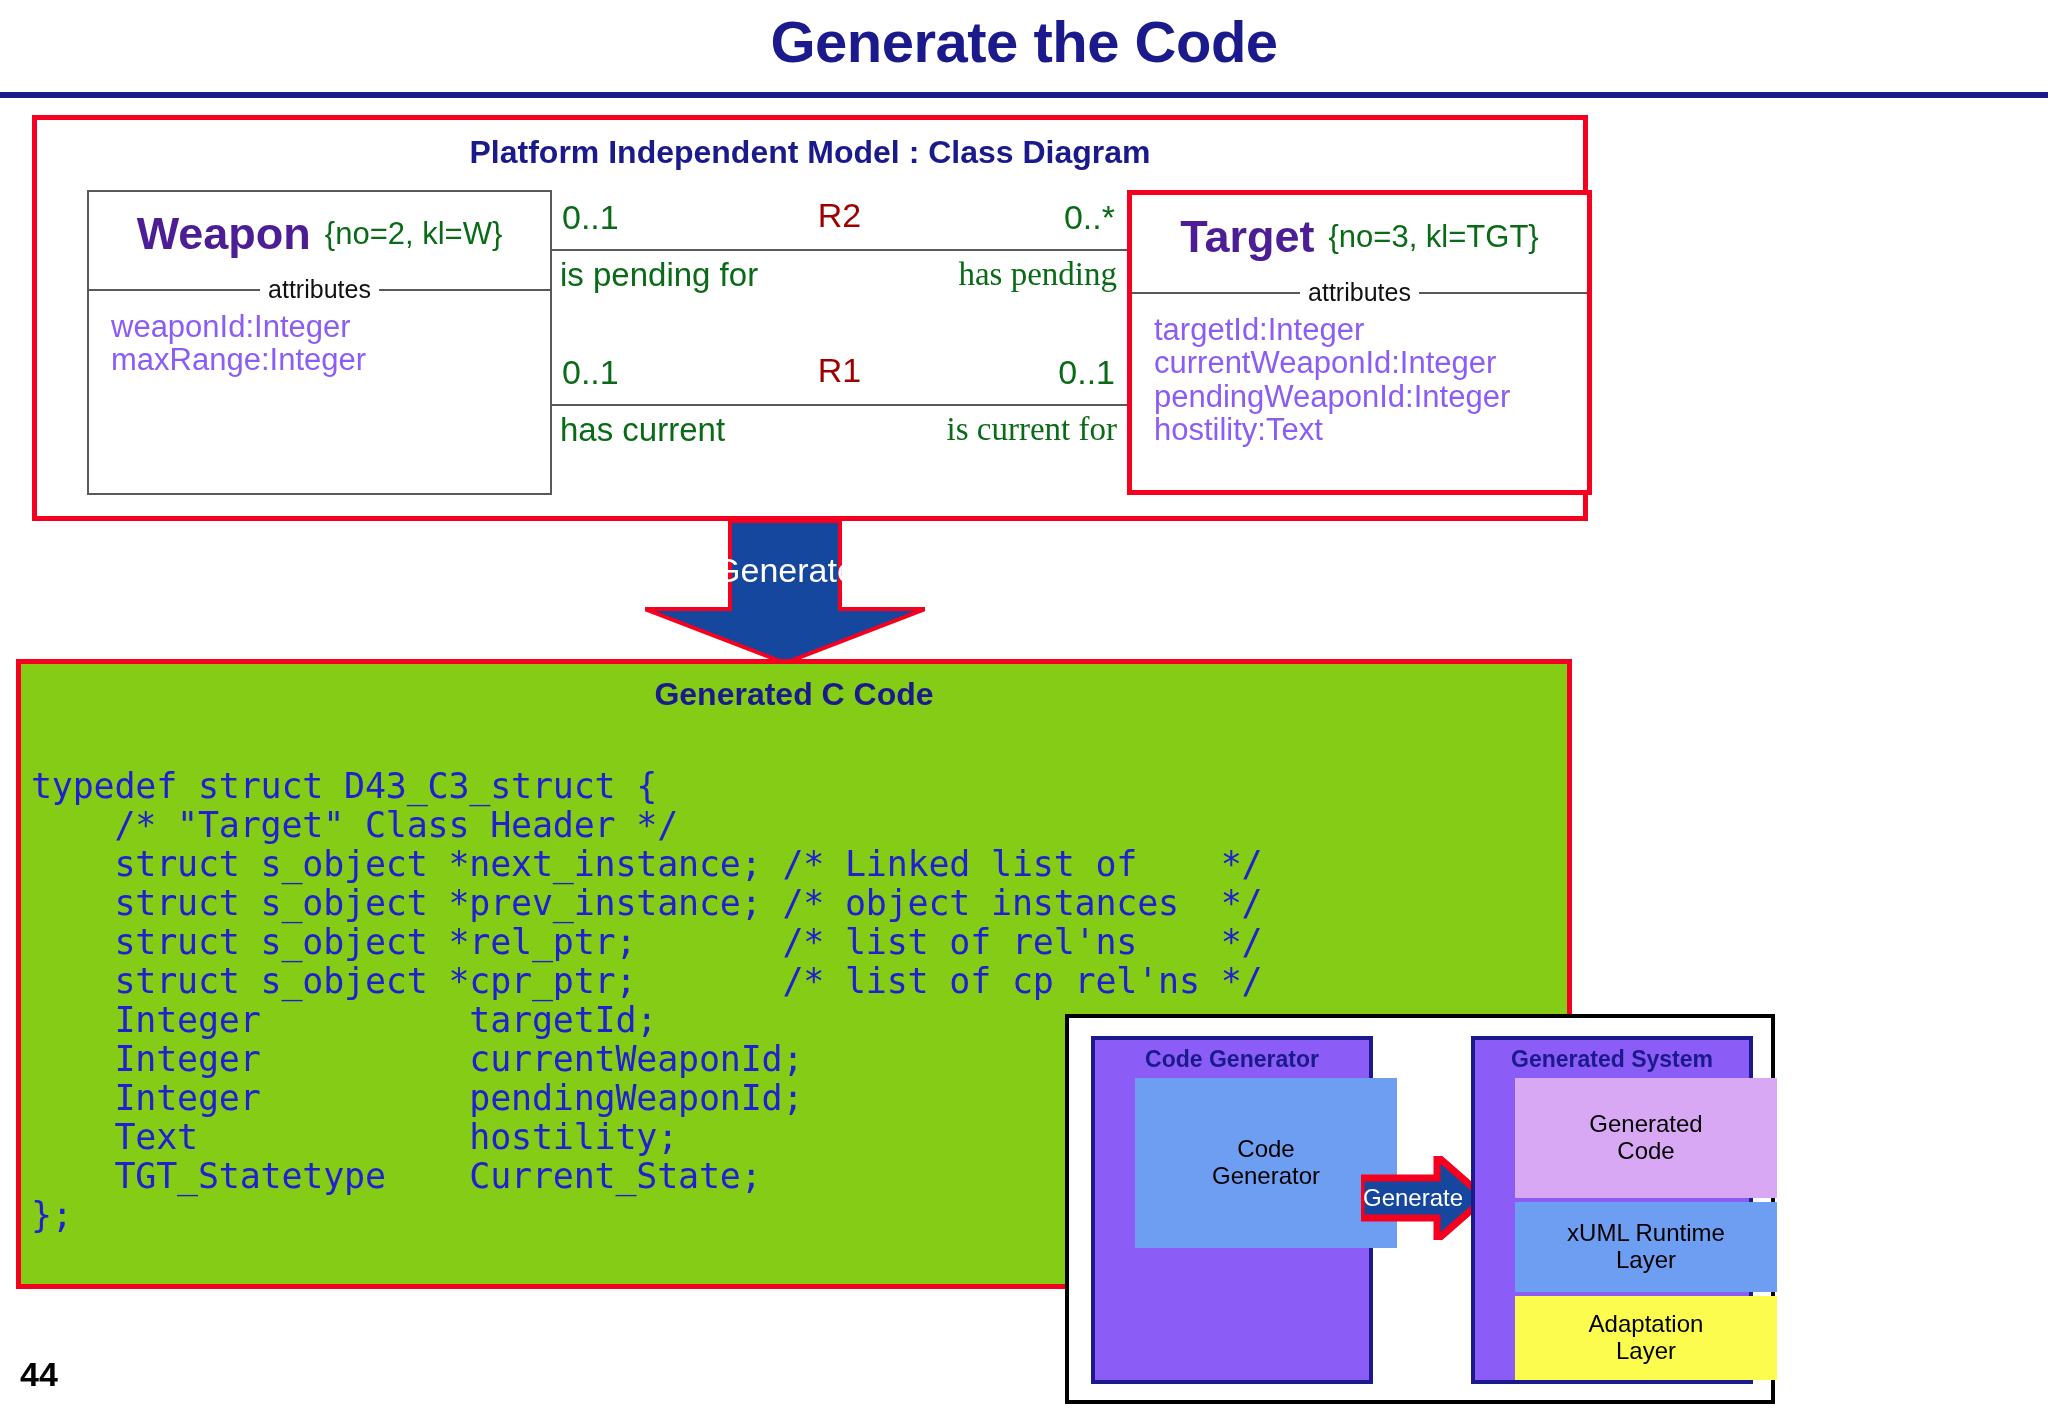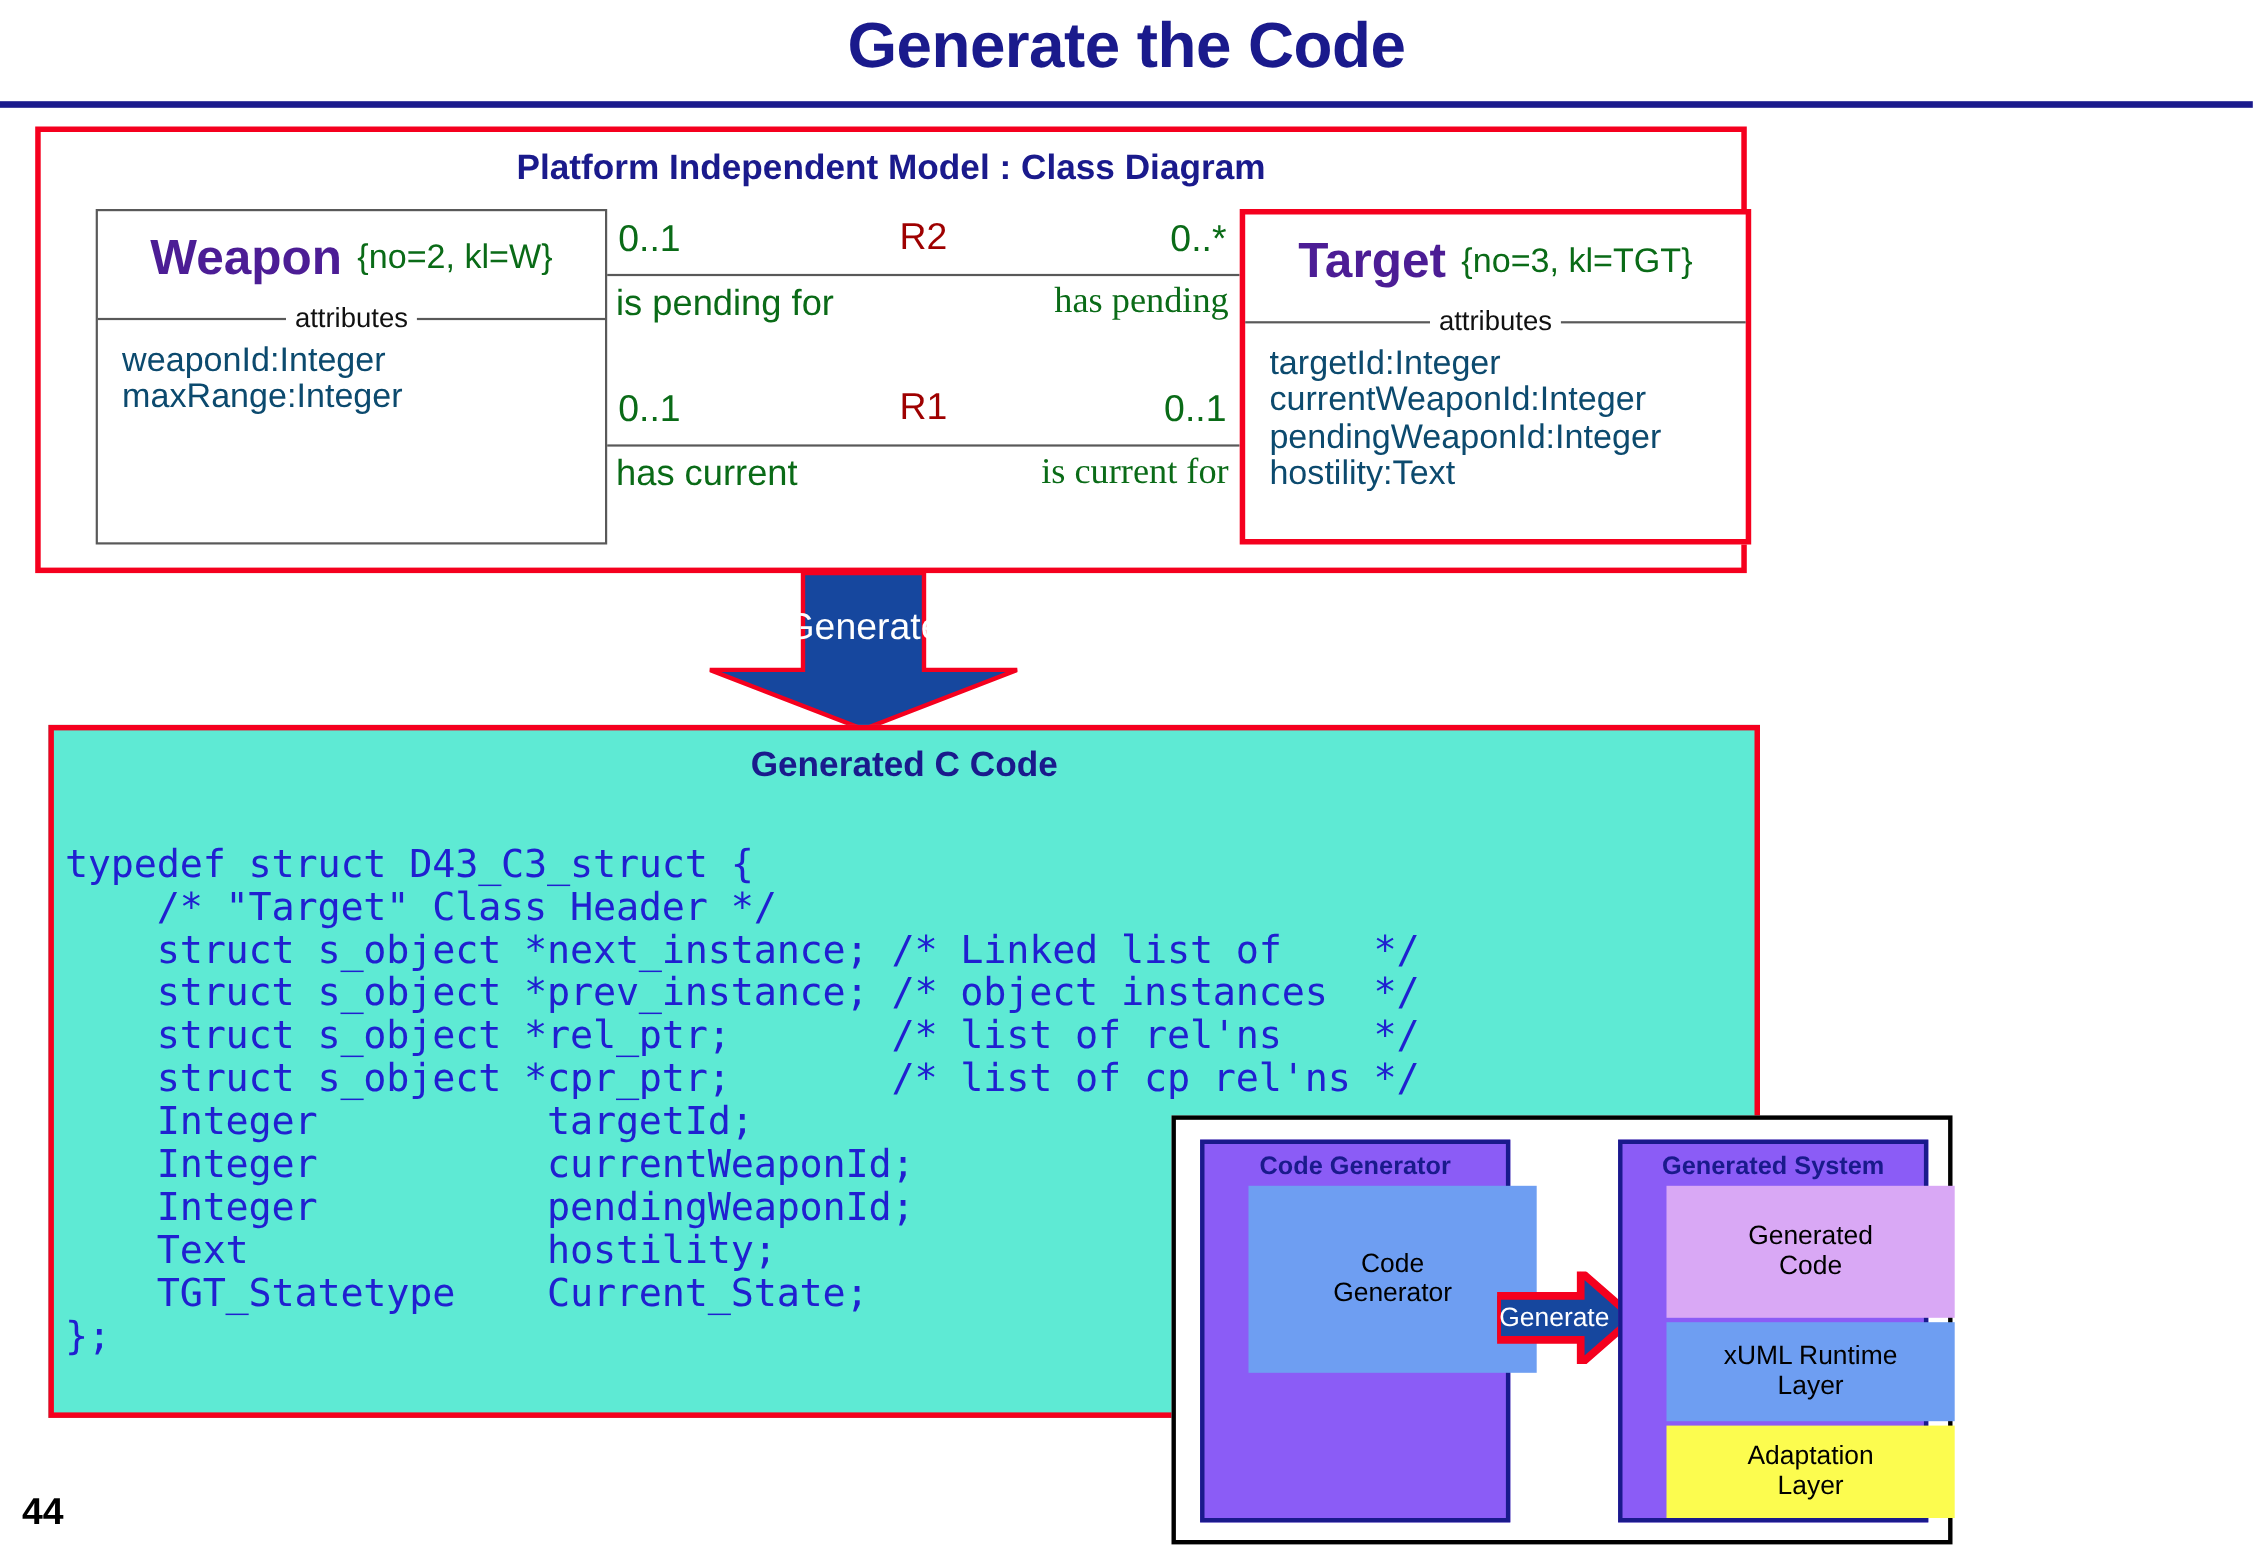--- a/index.html
+++ b/index.html
@@ -92,21 +92,21 @@
     padding: 0 8px;
     font-size: 25px;
     color: #111111;
     line-height: 1;
   }
   .attr-list {
     padding: 8px 0 0 22px;
   }
   .attr-list .attr {
     font-size: 31px;
-    color: #0c4a6e;
+    color: #8b5cf6;
     line-height: 1.08;
     white-space: nowrap;
   }
 
   
   .assoc { position: absolute; }
   .assoc .assoc-line {
     position: absolute;
     left: 0; right: 0; top: 57px;
     height: 2px; background: #595959;
@@ -146,25 +146,25 @@
     position: absolute;
     left: 0; top: 30px; width: 100%;
     text-align: center;
     font-size: 34px;
     color: #ffffff;
   }
 
   
   #code-panel {
     position: absolute;
-    left: 44px; top: 659px;
+    left: 16px; top: 659px;
     width: 1556px; height: 630px;
     border: 5px solid #f5001e;
     box-sizing: border-box;
-    background: #5eead4;
+    background: #84cc16;
   }
   #code-caption {
     position: absolute;
     left: 0; top: 12px; width: 100%;
     text-align: center;
     font-size: 32px; font-weight: bold;
     color: #1a1a8c;
   }
   #code-block {
     position: absolute;

